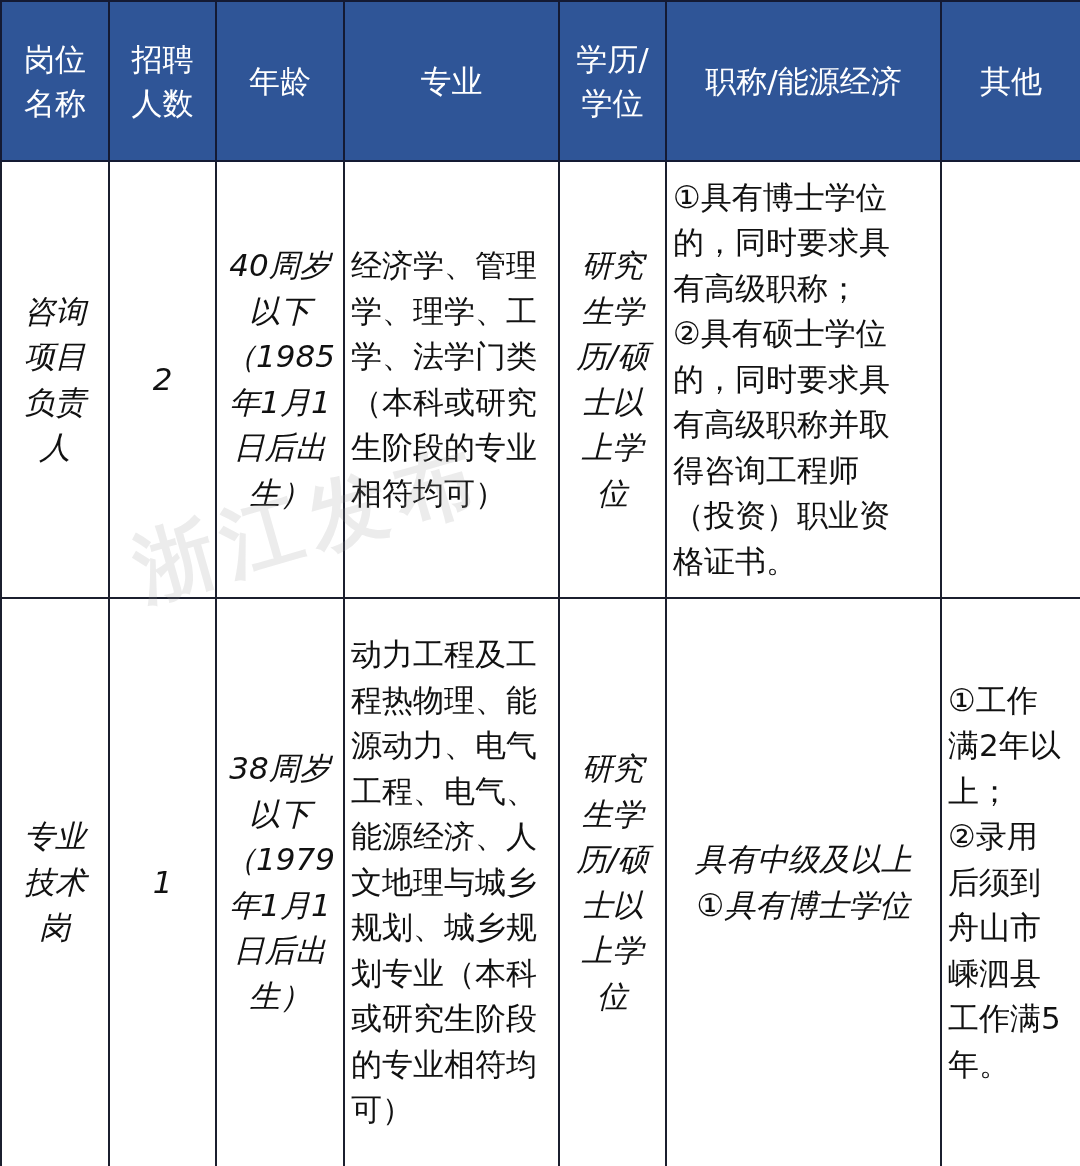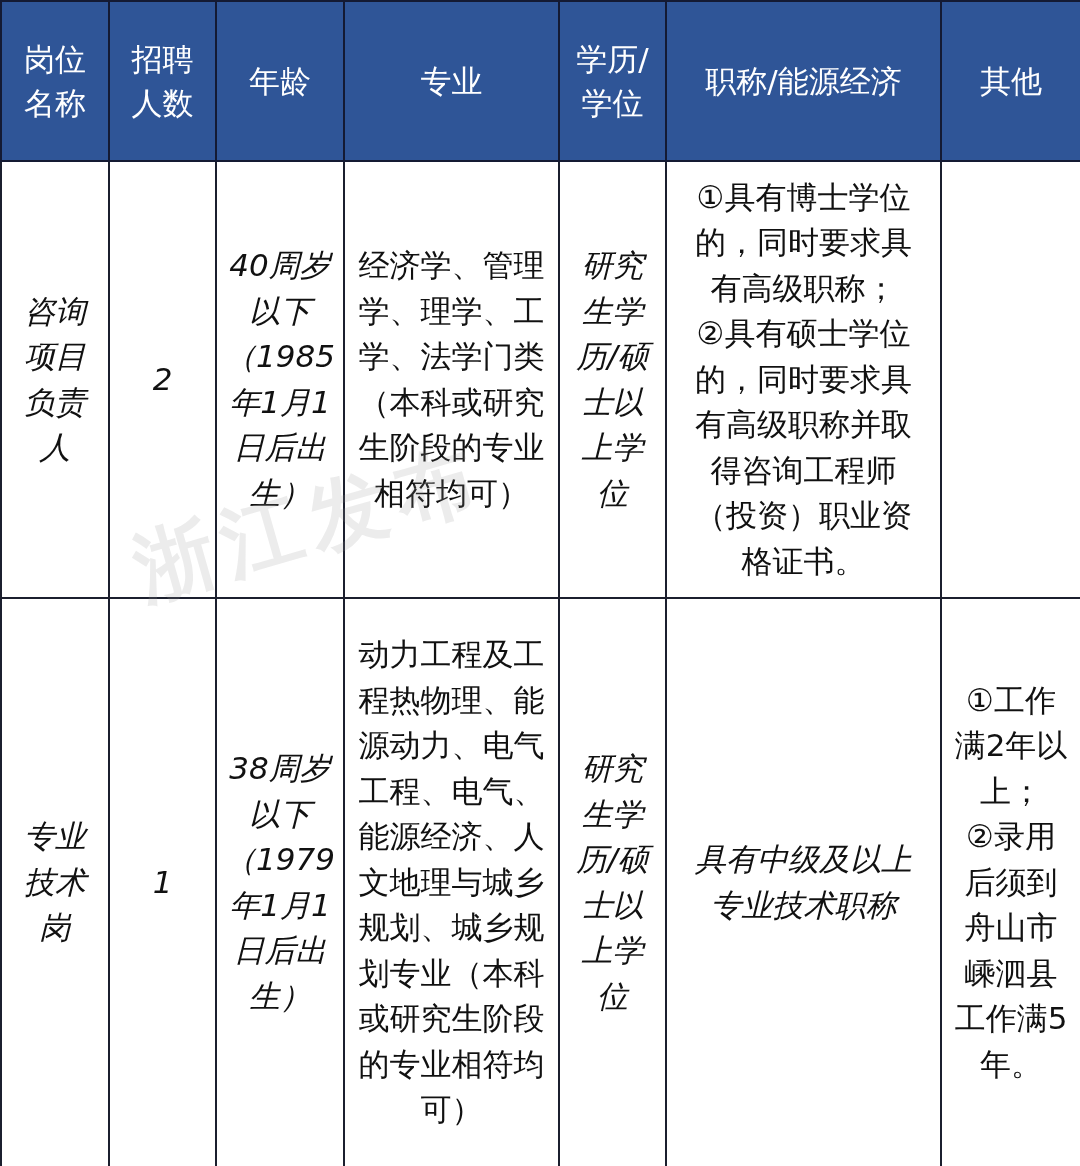--- a/index.html
+++ b/index.html
@@ -24,21 +24,20 @@
     line-height: 44px;
     text-align: center;
     height: 160px;
     border-color: #141a33;
   }
   table.recruit td {
     color: #111111;
     font-size: 31px;
     line-height: 45.5px;
     background: transparent;
-    text-align: center;
   }
   td.center { text-align: center; font-style: italic; }
   td.left { text-align: left; }
   .row1 { height: 437px; }
   .row2 { height: 569px; }
   .cell-text { white-space: pre-line; display: block; }
   .watermark {
     position: absolute; left: 130px; top: 470px;
     font-size: 80px; font-weight: bold; color: rgba(150,150,150,0.18);
     transform: rotate(-16deg); letter-spacing: 10px;
@@ -170,21 +169,21 @@
       <td class="center">
           <span class="cell-text">研究
 生学
 历/硕
 士以
 上学
 位</span>
         </td>
       <td class="center">
           <span class="cell-text">具有中级及以上
-专业技术职称</span>
+①具有博士学位</span>
         </td>
       <td class="left">
           <span class="cell-text">①工作
 满2年以
 上；
 ②录用
 后须到
 舟山市
 嵊泗县
 工作满5

